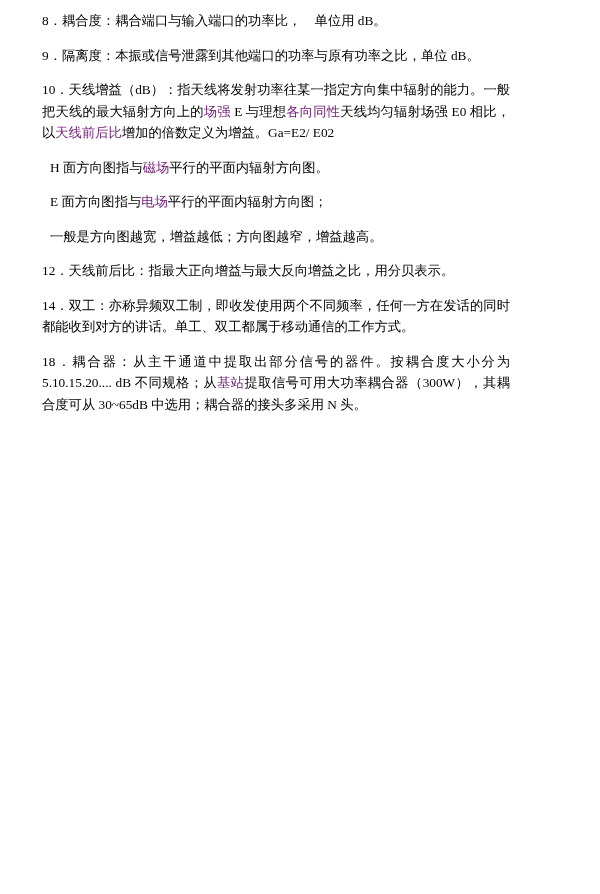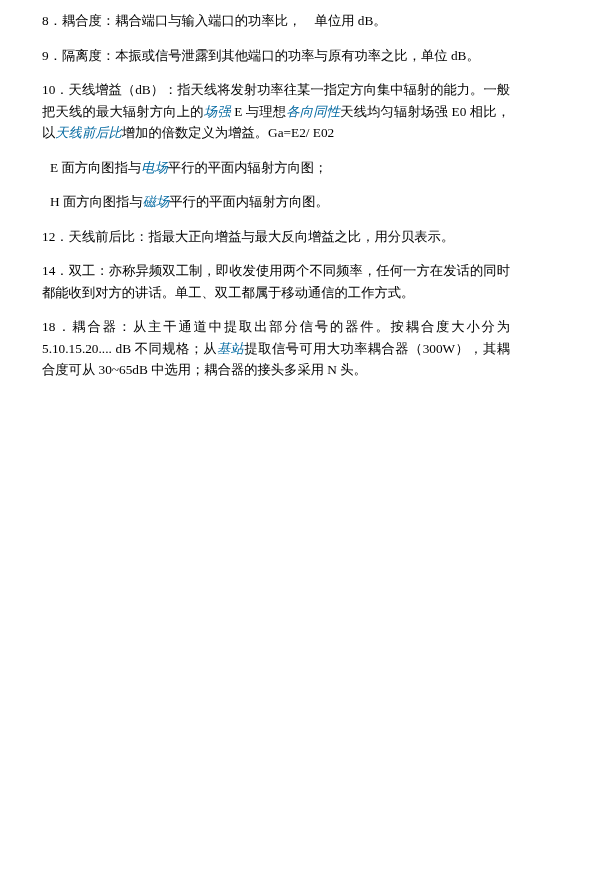--- a/index.html
+++ b/index.html
@@ -28,34 +28,34 @@
     text-justify: inter-ideograph;
     text-indent: 0;
   }
   .para.indent {
     padding-left: 14px;
   }
   .para.indent2 {
     padding-left: 22px;
   }
   .lnk {
-    color: #0369a1;
-    font-style: italic;
+    color: #701a75;
   }
   .seg {
     white-space: pre-wrap;
   }
 </style>
 </head>
 <body>
 
 <div class="page">
   <div id="paragraph-container">
       <div class="para indent"><span class="seg">8．耦合度：耦合端口与输入端口的功率比，</span><span class="seg">　单位用 dB。</span></div>
       <div class="para indent"><span class="seg">9．隔离度：本振或信号泄露到其他端口的功率与原有功率之比，单位 dB。</span></div>
       <div class="para indent"><span class="seg">10．天线增益（dB）：指天线将发射功率往某一指定方向集中辐射的能力。一般把天线的最大辐射方向上的</span><span class="seg lnk">场强</span><span class="seg"> E 与理想</span><span class="seg lnk">各向同性</span><span class="seg">天线均匀辐射场强 E0 相比，以</span><span class="seg lnk">天线前后比</span><span class="seg">增加的倍数定义为增益。Ga=E2/ E02</span></div>
+      <div class="para indent2"><span class="seg">H 面方向图指与</span><span class="seg lnk">磁场</span><span class="seg">平行的平面内辐射方向图。</span></div>
       <div class="para indent2"><span class="seg">E 面方向图指与</span><span class="seg lnk">电场</span><span class="seg">平行的平面内辐射方向图；</span></div>
-      <div class="para indent2"><span class="seg">H 面方向图指与</span><span class="seg lnk">磁场</span><span class="seg">平行的平面内辐射方向图。</span></div>
+      <div class="para indent2"><span class="seg">一般是方向图越宽，增益越低；方向图越窄，增益越高。</span></div>
       <div class="para indent"><span class="seg">12．天线前后比：指最大正向增益与最大反向增益之比，用分贝表示。</span></div>
       <div class="para indent"><span class="seg">14．双工：亦称异频双工制，即收发使用两个不同频率，任何一方在发话的同时都能收到对方的讲话。单工、双工都属于移动通信的工作方式。</span></div>
       <div class="para indent"><span class="seg">18．耦合器：从主干通道中提取出部分信号的器件。按耦合度大小分为 5.10.15.20.... dB 不同规格；从</span><span class="seg lnk">基站</span><span class="seg">提取信号可用大功率耦合器（300W），其耦合度可从 30~65dB 中选用；耦合器的接头多采用 N 头。</span></div>
     </div>
 </div>
 
 </body></html>

